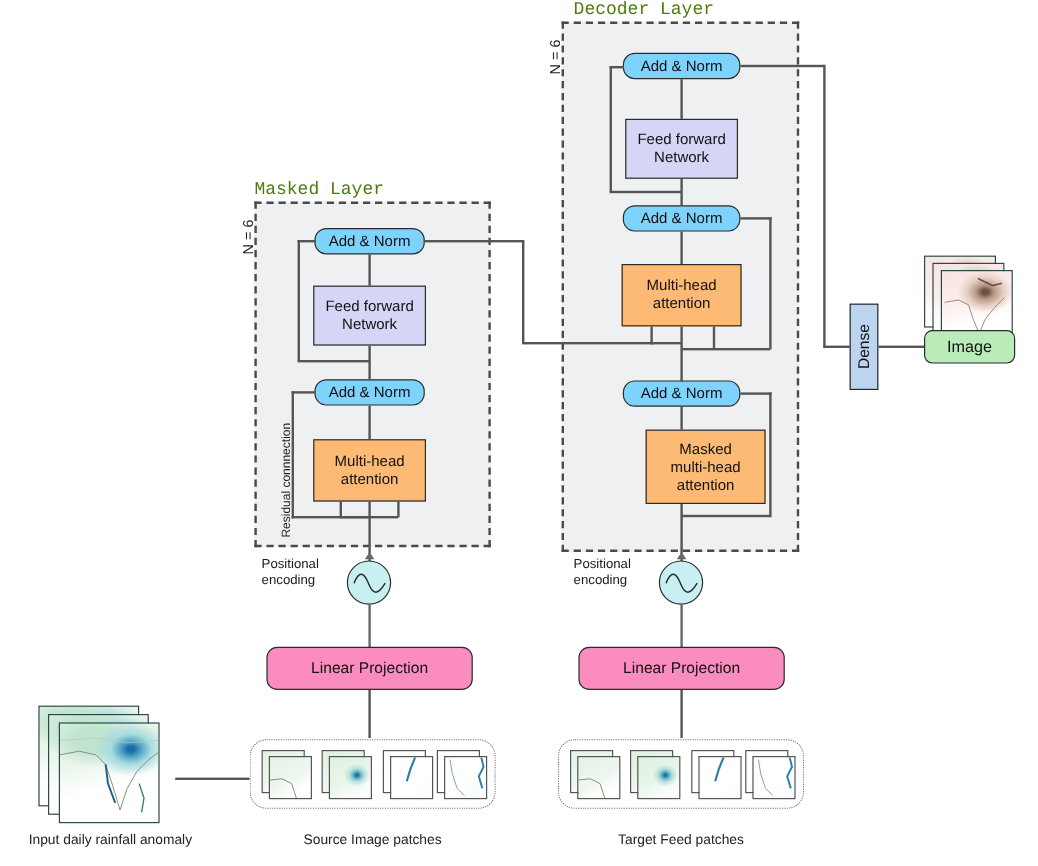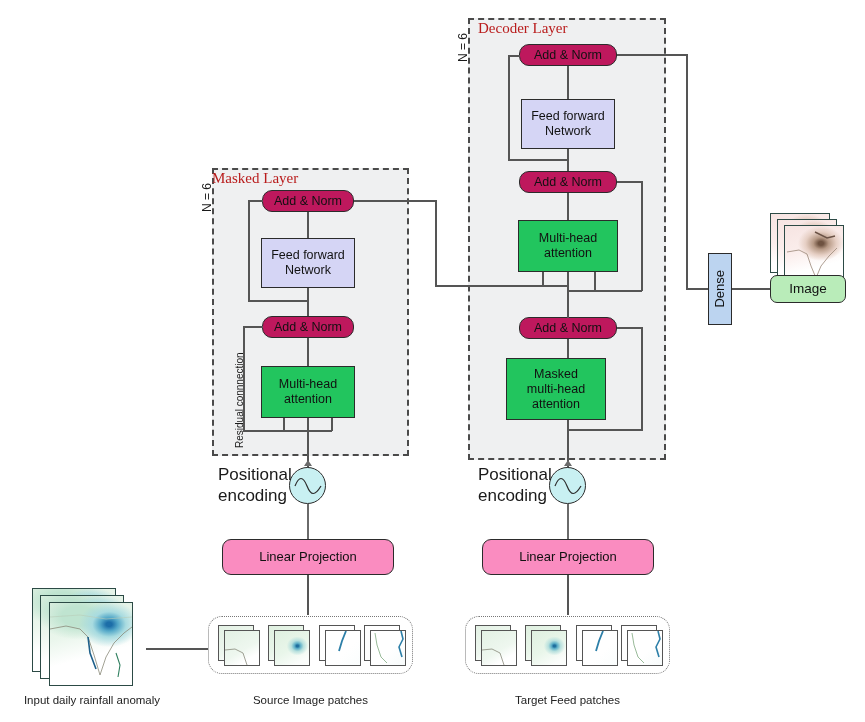--- a/index.html
+++ b/index.html
@@ -7,40 +7,40 @@
        font-family:"Liberation Sans",sans-serif;color:#1a1a1a;}
   #canvas{position:absolute;inset:0;width:865px;height:722px;}
   .abs{position:absolute;box-sizing:border-box;}
 
   
   .region{
     background:#eff0f1;
     border:2px dashed #4a4a4a;
   }
   .region-title{
-    font-family:Liberation Serif, serif;
-    font-size:15px;color:#b91c1c;white-space:nowrap;margin-top:20px;
+    font-family:Liberation Mono, monospace;
+    font-size:15px;color:#4d7c0f;white-space:nowrap;
   }
   .n-label{
     font-size:12px;color:#1a1a1a;white-space:nowrap;
     transform:rotate(-90deg);transform-origin:left top;
   }
   .resid-label{
     font-size:10px;color:#1a1a1a;white-space:nowrap;
     transform:rotate(-90deg);transform-origin:left top;
   }
 
   
   .node{
     display:flex;align-items:center;justify-content:center;text-align:center;
     border:1px solid #2b2b2b;font-size:12.5px;line-height:1.2;color:#111;
   }
-  .addnorm{background:#be185d;border-radius:10px;}
+  .addnorm{background:#7dd3fc;border-radius:10px;}
   .ffn{background:#d5d5f5;}
-  .attn{background:#22c55e;}
+  .attn{background:#fdba74;}
   .dense{background:#bcd4f0;}
   .dense span{
     transform:rotate(-90deg);white-space:nowrap;font-size:13px;
   }
   .linproj{background:#fa8cc0;border:1px solid #2b2b2b;border-radius:9px;
            font-size:13px;}
   .output{background:#b9ecb9;border:1px solid #2b2b2b;border-radius:7px;
           font-size:13.5px;}
 
   
@@ -52,21 +52,21 @@
     position:absolute;width:0;height:0;
     border-left:4px solid transparent;border-right:4px solid transparent;
     border-bottom:6px solid #6a6a6a;
   }
 
   
   .pe{
     border-radius:50%;background:#c8f0f2;border:1.3px solid #2b2b2b;
     display:flex;align-items:center;justify-content:center;
   }
-  .pe-label{font-size:17px;line-height:1.25;text-align:center;color:#1a1a1a;}
+  .pe-label{font-size:11px;line-height:1.25;text-align:left;color:#1a1a1a;}
 
   
   .patchbox{
     border:1.6px dotted #777;border-radius:14px;background:#fff;
   }
   .caption{font-size:11.5px;color:#222;text-align:center;white-space:nowrap;}
 
   
   .tile{position:absolute;border:1px solid #2c4a45;background:#fff;overflow:hidden;}
   .tile.small{border:1px solid #555;}
@@ -111,21 +111,21 @@
 
   <div class="abs node attn" style="left:518px;top:220px;width:100px;height:52px;flex-direction:column;">
     <span>Multi-head</span>
     <span>attention</span>
   </div>
 
   <div class="abs node addnorm" style="left:519px;top:317px;width:98px;height:22px;">
     <span>Add &amp; Norm</span>
   </div>
 
-  <div class="abs node attn" style="left:506px;top:358px;width:100px;height:62px;flex-direction:column;">
+  <div class="abs node attn" style="left:538px;top:358px;width:100px;height:62px;flex-direction:column;">
     <span>Masked</span>
     <span>multi-head</span>
     <span>attention</span>
   </div>
 
   <div class="abs ln lnV" style="left:567px;top:66px;height:33px;"></div>
   <div class="abs ln lnV" style="left:567px;top:149px;height:22px;"></div>
   <div class="abs ln lnV" style="left:567px;top:193px;height:27px;"></div>
   <div class="abs ln lnV" style="left:567px;top:272px;height:46px;"></div>
   <div class="abs ln lnV" style="left:567px;top:339px;height:19px;"></div>

